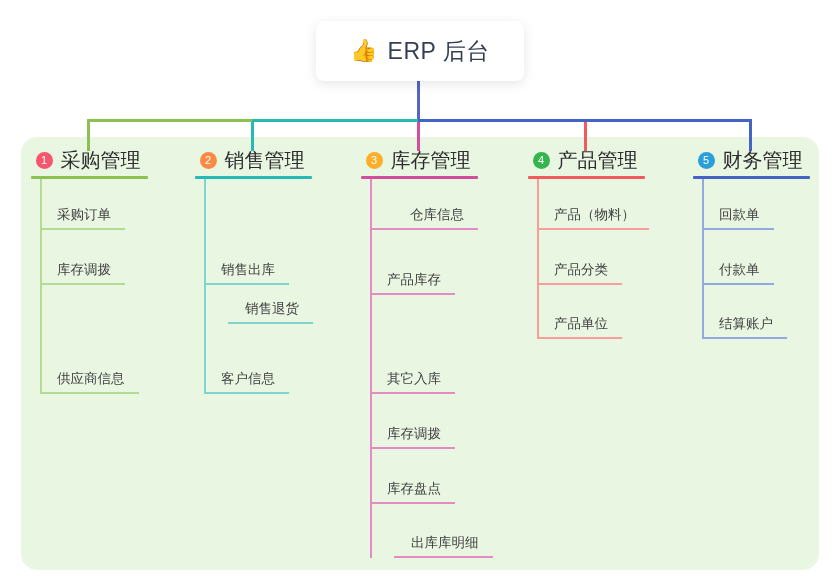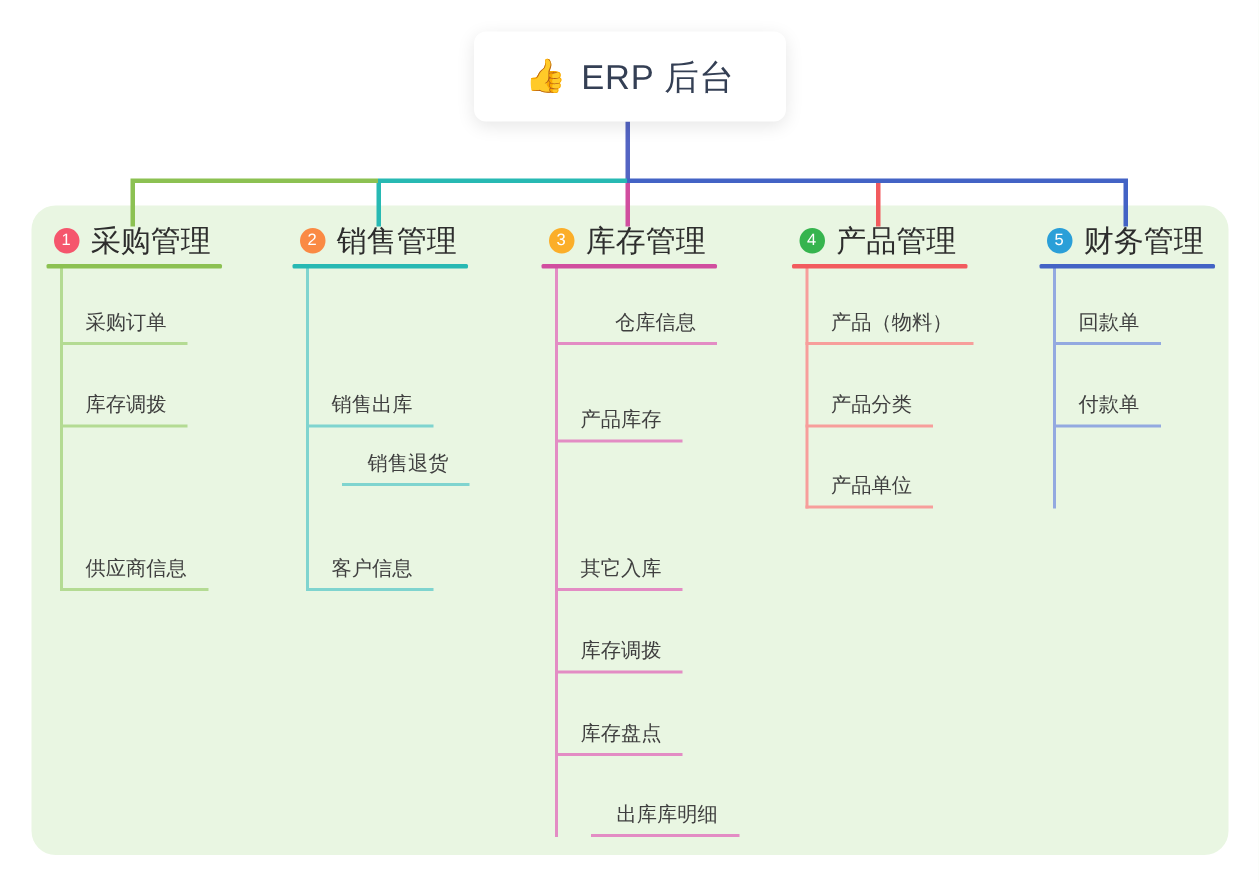--- a/index.html
+++ b/index.html
@@ -95,13 +95,14 @@
     <div class="child-node" style="left: 537px; top: 315.4px; border-bottom-color: rgb(247, 158, 155);">产品单位</div>
     <div class="drop" style="left: 748.5px; top: 122px; width: 3px; height: 29px; background: rgb(67, 99, 197);"></div>
     <div class="branch-header" style="left: 680px; top: 149px; width: 140px;">
       <span class="badge" style="background: rgb(42, 159, 216);">5</span>
       <span class="blabel">财务管理</span>
     </div>
     <div class="header-underline" style="left: 692.5px; top: 176px; width: 117px; background: rgb(67, 99, 197);"></div>
     <div class="child-vline" style="left: 702px; top: 178px; height: 161.4px; background: rgb(147, 169, 224);"></div>
     <div class="child-node" style="left: 702px; top: 206px; border-bottom-color: rgb(147, 169, 224);">回款单</div>
     <div class="child-node" style="left: 702px; top: 260.7px; border-bottom-color: rgb(147, 169, 224);">付款单</div>
+    <div class="child-node" style="left: 702px; top: 315.4px; border-bottom-color: rgb(147, 169, 224);">结算账户</div>
   </div>
 
 </body></html>

